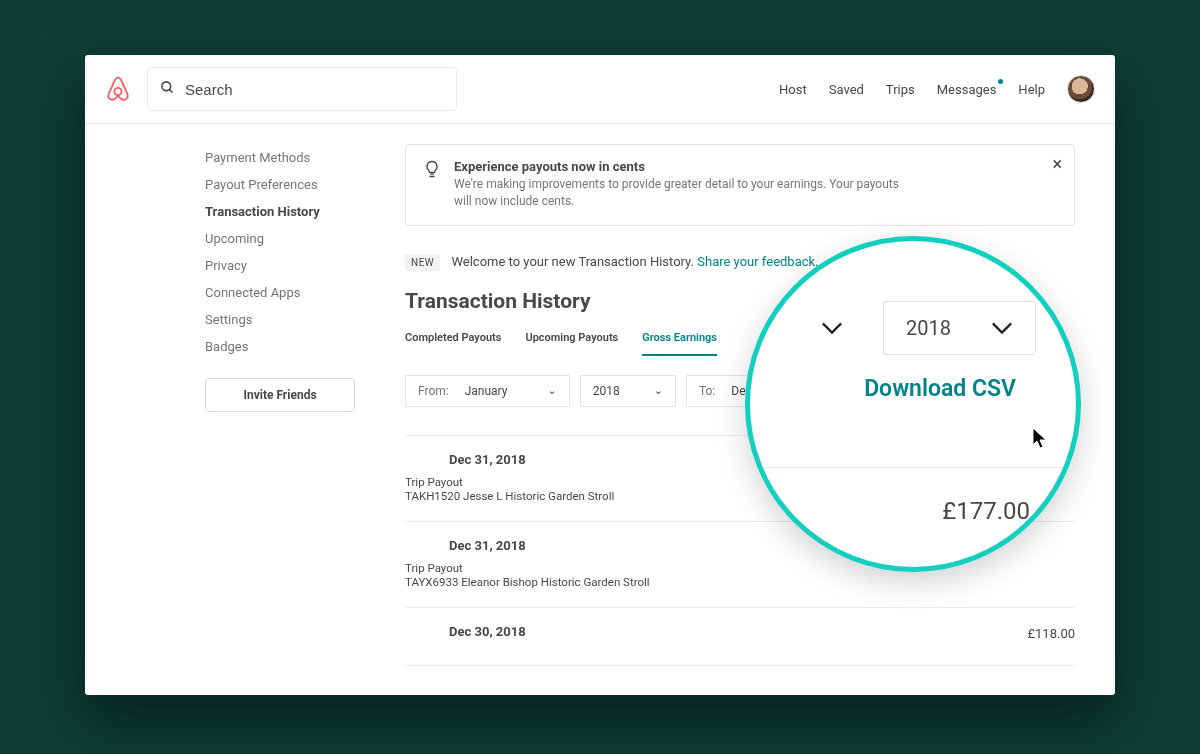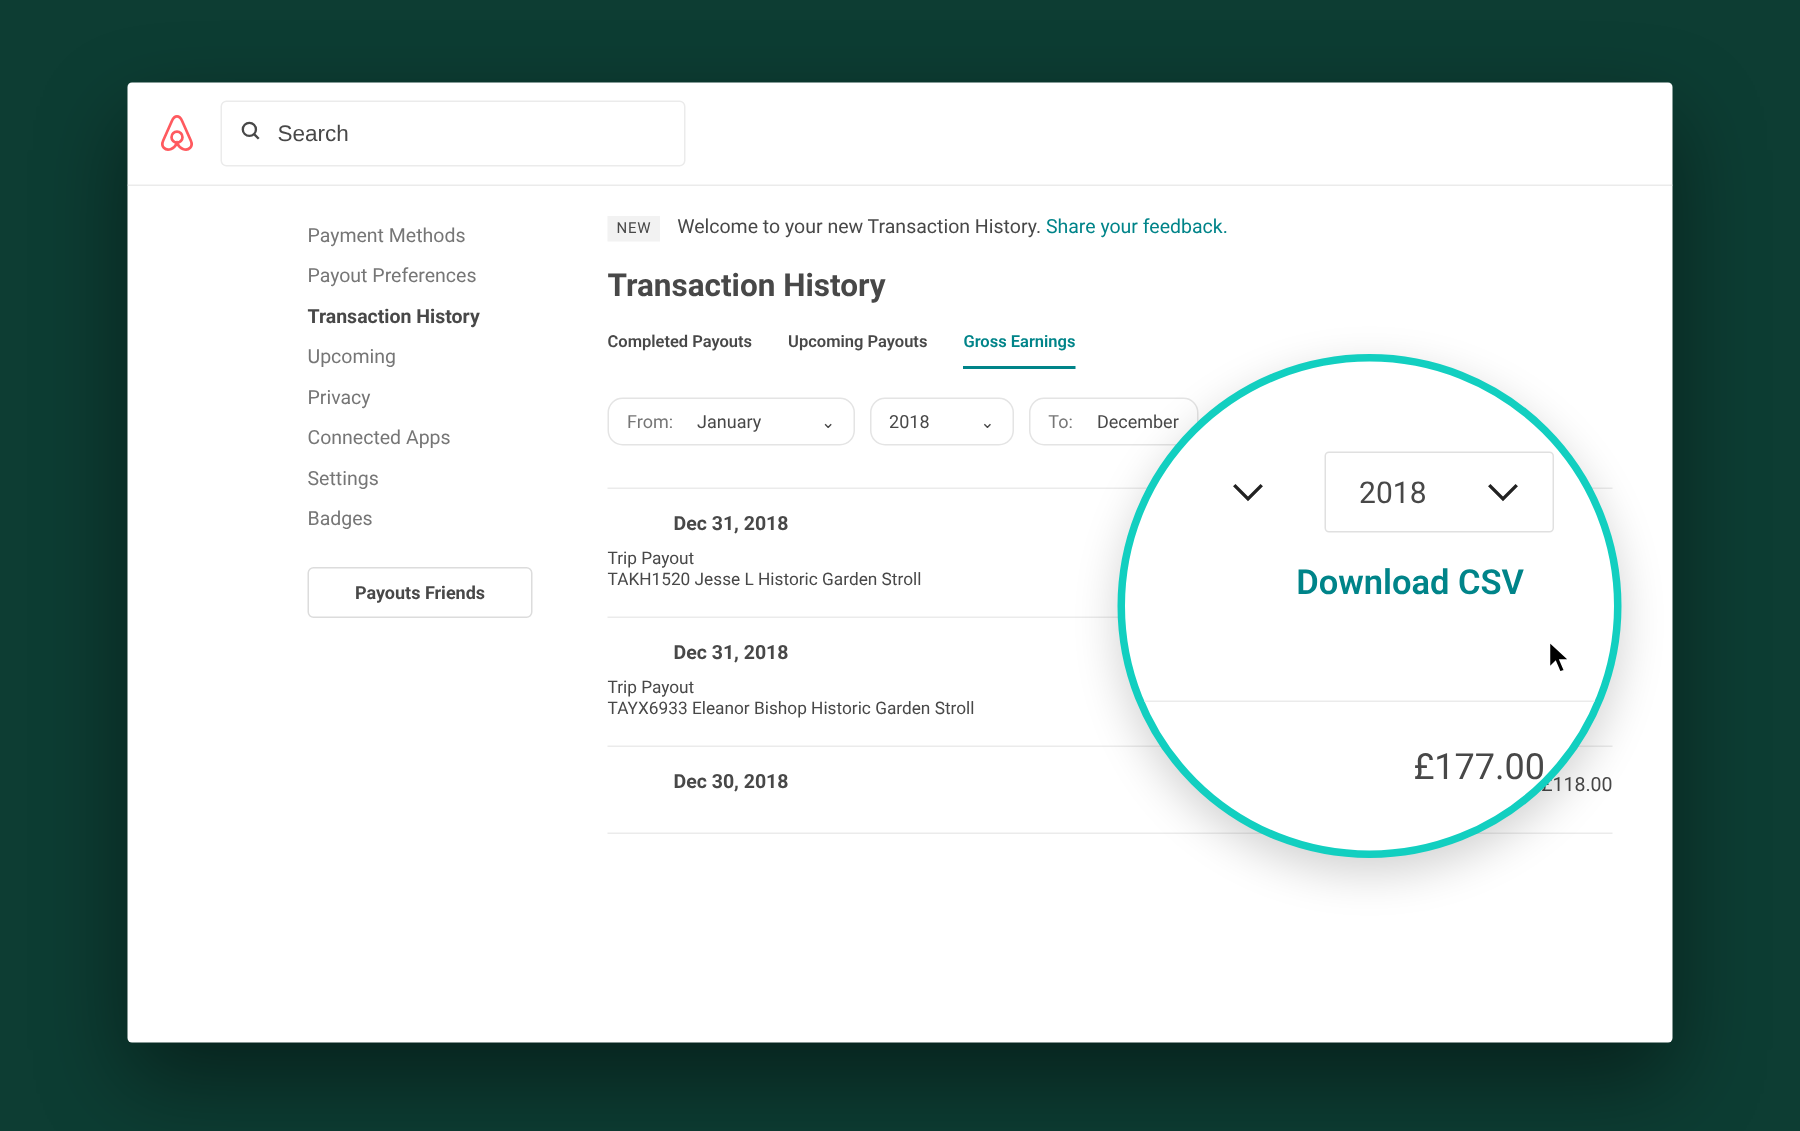--- a/index.html
+++ b/index.html
@@ -162,21 +162,21 @@
     display: flex;
     gap: 10px;
     align-items: center;
     margin-bottom: 28px;
   }
   .sel {
     display: flex;
     align-items: center;
     gap: 12px;
     border: 1px solid #e4e4e4;
-    border-radius: 10px;
+    border-radius: 0;
     padding: 8px 12px;
     font-size: 12px;
     color: #484848;
     cursor: pointer;
   }
   .sel .lbl { color: #767676; margin-right: 4px; }
   .chev { font-size: 11px; color: #484848; }
   .txn-list {
     border-top: 1px solid #ebebeb;
   }
@@ -272,36 +272,56 @@
     </div>
     <div class="searchbox">
       <span>
         <svg width="15" height="15" viewBox="0 0 24 24" fill="none" stroke="#484848" stroke-width="2.5">
             <circle cx="10" cy="10" r="7"></circle>
             <line x1="20" y1="20" x2="15" y2="15"></line>
           </svg>
       </span>
       <input type="text" placeholder="Search" style="">
     </div>
+    <div class="navlinks">
+      <span class="navlink">Host</span>
+      <span class="navlink">Saved</span>
+      <span class="navlink">Trips</span>
+      <span class="navlink"><span>Messages</span><span class="dot"></span></span>
+      <span class="navlink">Help</span>
+      <div class="avatar"></div>
+    </div>
   </div>
 
   <div class="body">
     <div class="sidebar">
       <div class="side-item">Payment Methods</div>
       <div class="side-item">Payout Preferences</div>
       <div class="side-item active">Transaction History</div>
       <div class="side-item">Upcoming</div>
       <div class="side-item">Privacy</div>
       <div class="side-item">Connected Apps</div>
       <div class="side-item">Settings</div>
       <div class="side-item">Badges</div>
-      <div class="invite-btn">Payouts Friends</div>
+      <div class="invite-btn">Invite Friends</div>
     </div>
 
     <div class="main">
+      <div class="notice">
+        <span class="bulb">
+          <svg viewBox="0 0 24 24" fill="none" stroke="#484848" stroke-width="1.6">
+              <path d="M9 21h6M10 18h4M12 3a6 6 0 0 0-4 10.5c.8.8 1 1.5 1 2.5h6c0-1 .2-1.7 1-2.5A6 6 0 0 0 12 3z"></path>
+            </svg>
+        </span>
+        <div>
+          <div class="notice-title">Experience payouts now in cents</div>
+          <div class="notice-text">We're making improvements to provide greater detail to your earnings. Your payouts will now include cents.</div>
+        </div>
+        <span class="close-x">×</span>
+      </div>
 
       <div class="welcome">
         <span class="new-badge">NEW</span>
         <span>Welcome to your new Transaction History.</span>
         <a href="#">Share your feedback.</a>
       </div>
 
       <div class="page-h">Transaction History</div>
 
       <div class="tabs">

